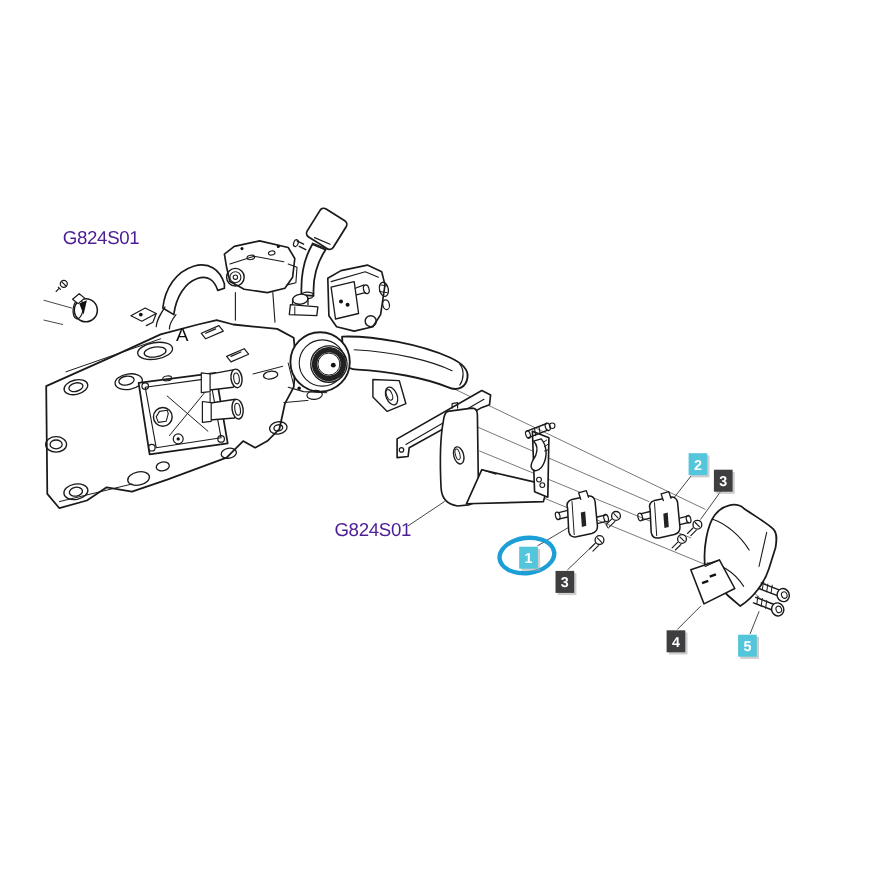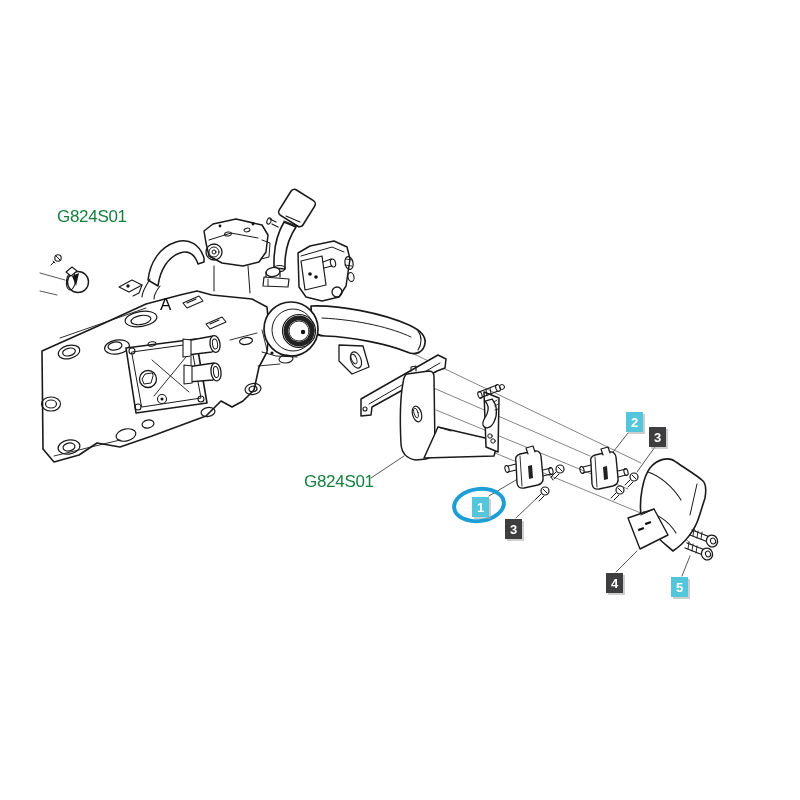--- a/index.html
+++ b/index.html
@@ -2,21 +2,21 @@
 <html><head>
 <meta charset="utf-8">
 <style>
   html,body{margin:0;padding:0;background:#ffffff;}
   .stage{
     position:relative;width:800px;height:800px;background:#ffffff;overflow:hidden;
     font-family:"Liberation Sans",sans-serif;
   }
   .stage svg{position:absolute;left:0;top:0;}
   .part-label{
-    position:absolute;color:#15803d;font-size:17px;letter-spacing:-0.3px;
+    position:absolute;color:#4c1d95;font-size:17px;letter-spacing:-0.3px;
     font-family:"Liberation Sans",sans-serif;white-space:nowrap;
   }
   .marker-label{
     position:absolute;color:#0a0a0a;font-size:17px;
     font-family:"Liberation Sans",sans-serif;
   }
   .badge{
     position:absolute;width:17px;height:20px;display:flex;align-items:center;justify-content:center;
     color:#fff;font-size:13px;font-weight:bold;line-height:1;
     box-shadow:2px 2px 0 rgba(165,165,165,0.55);

